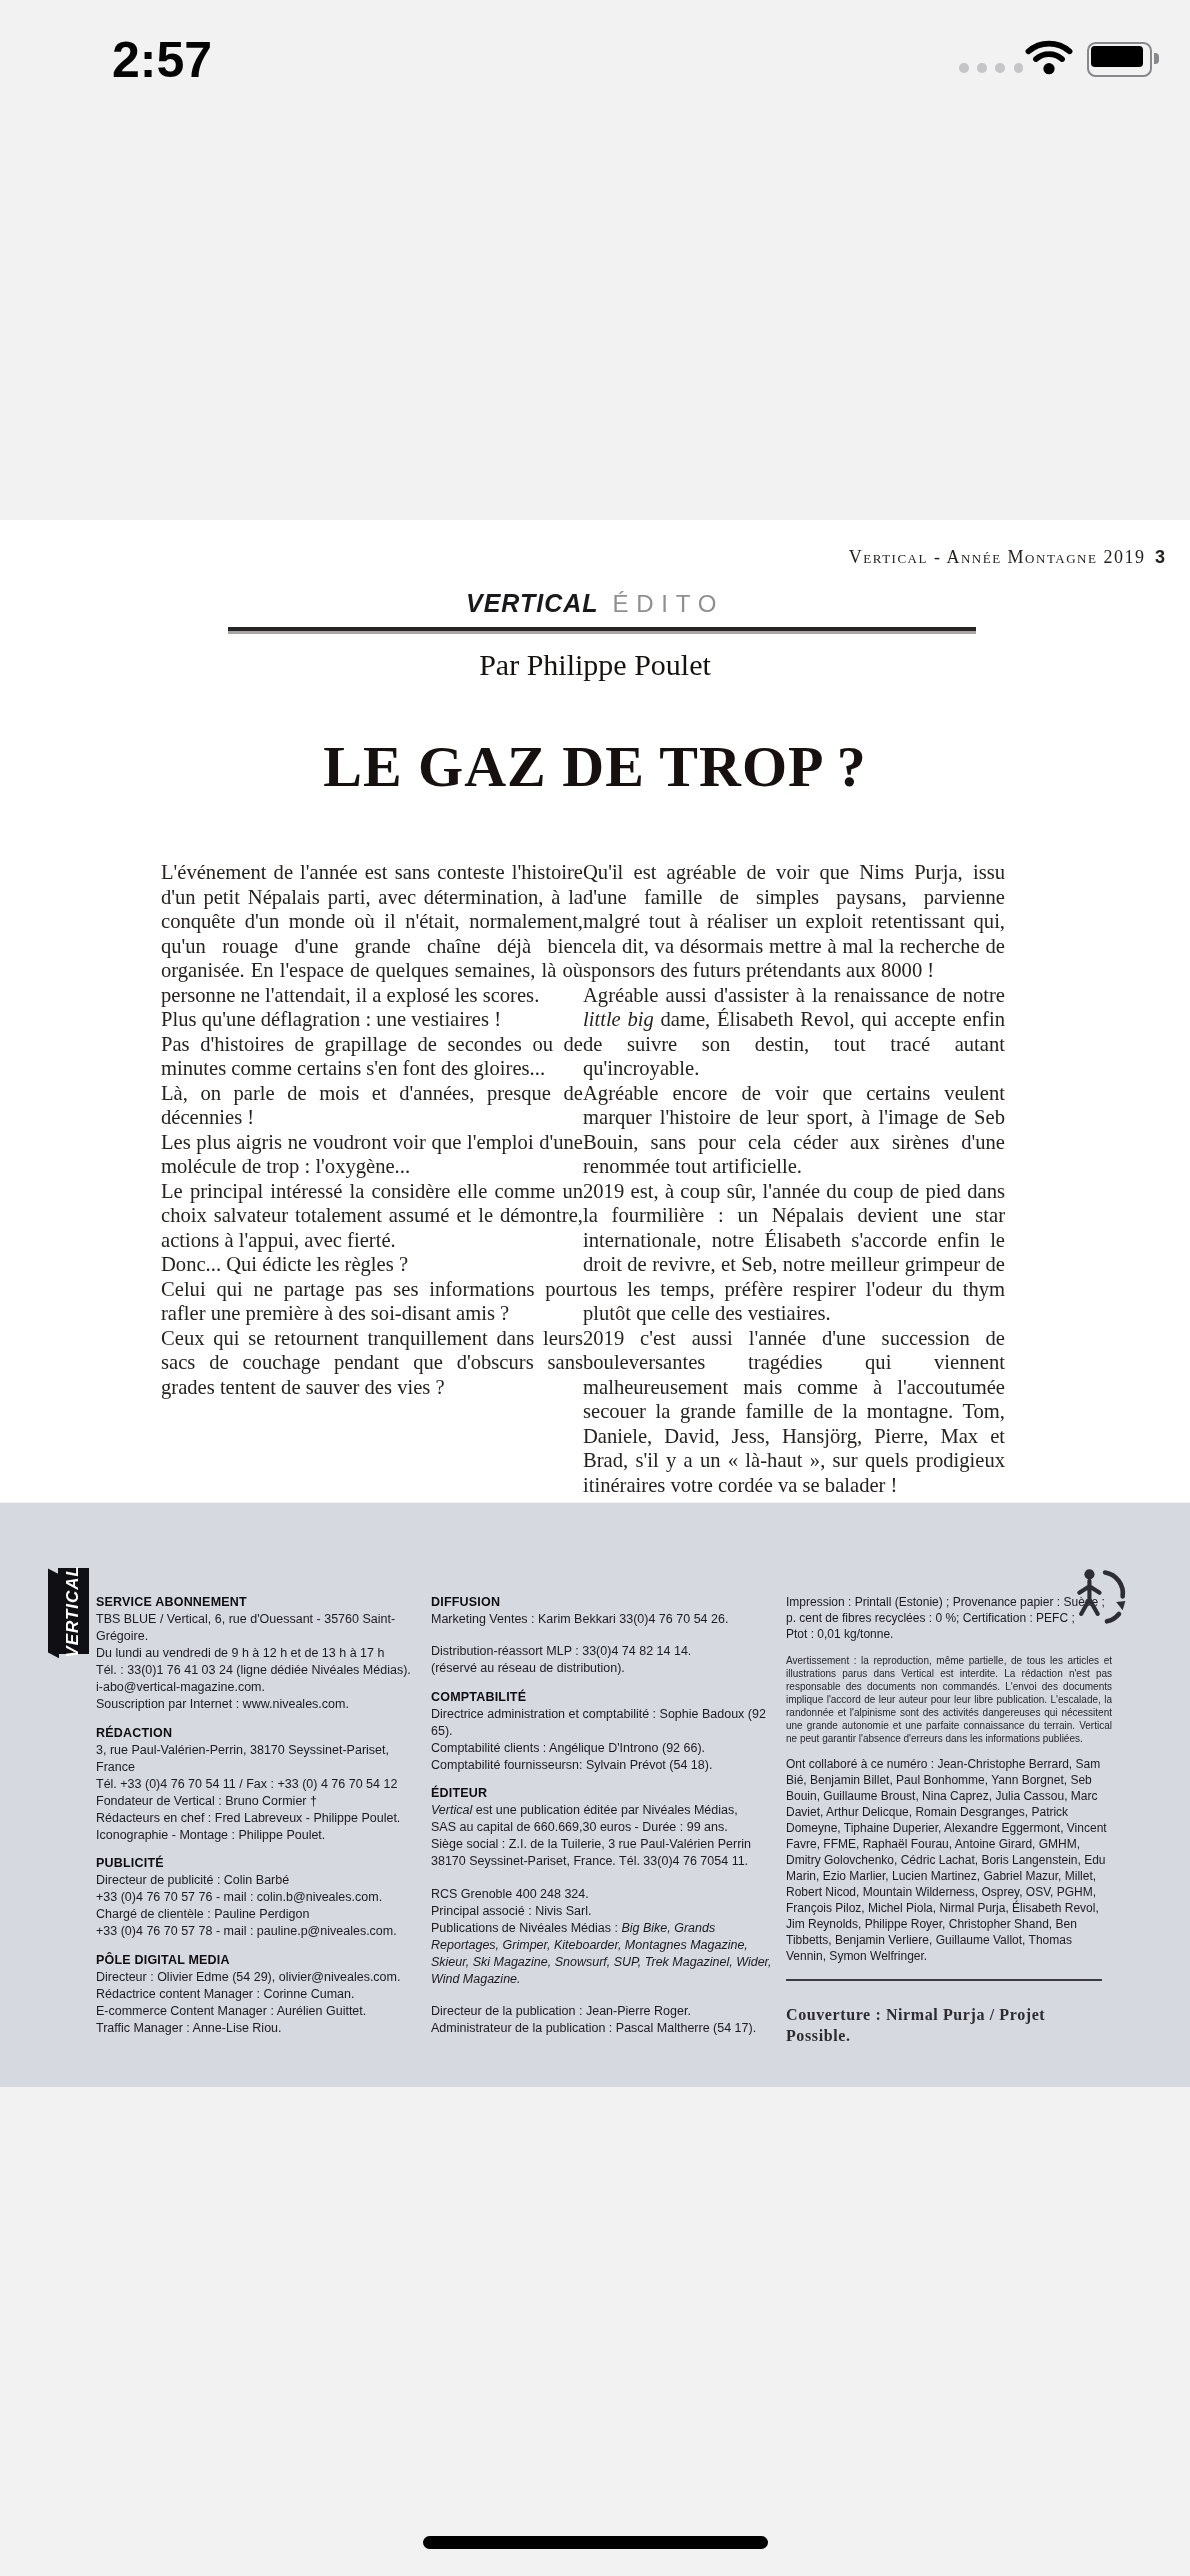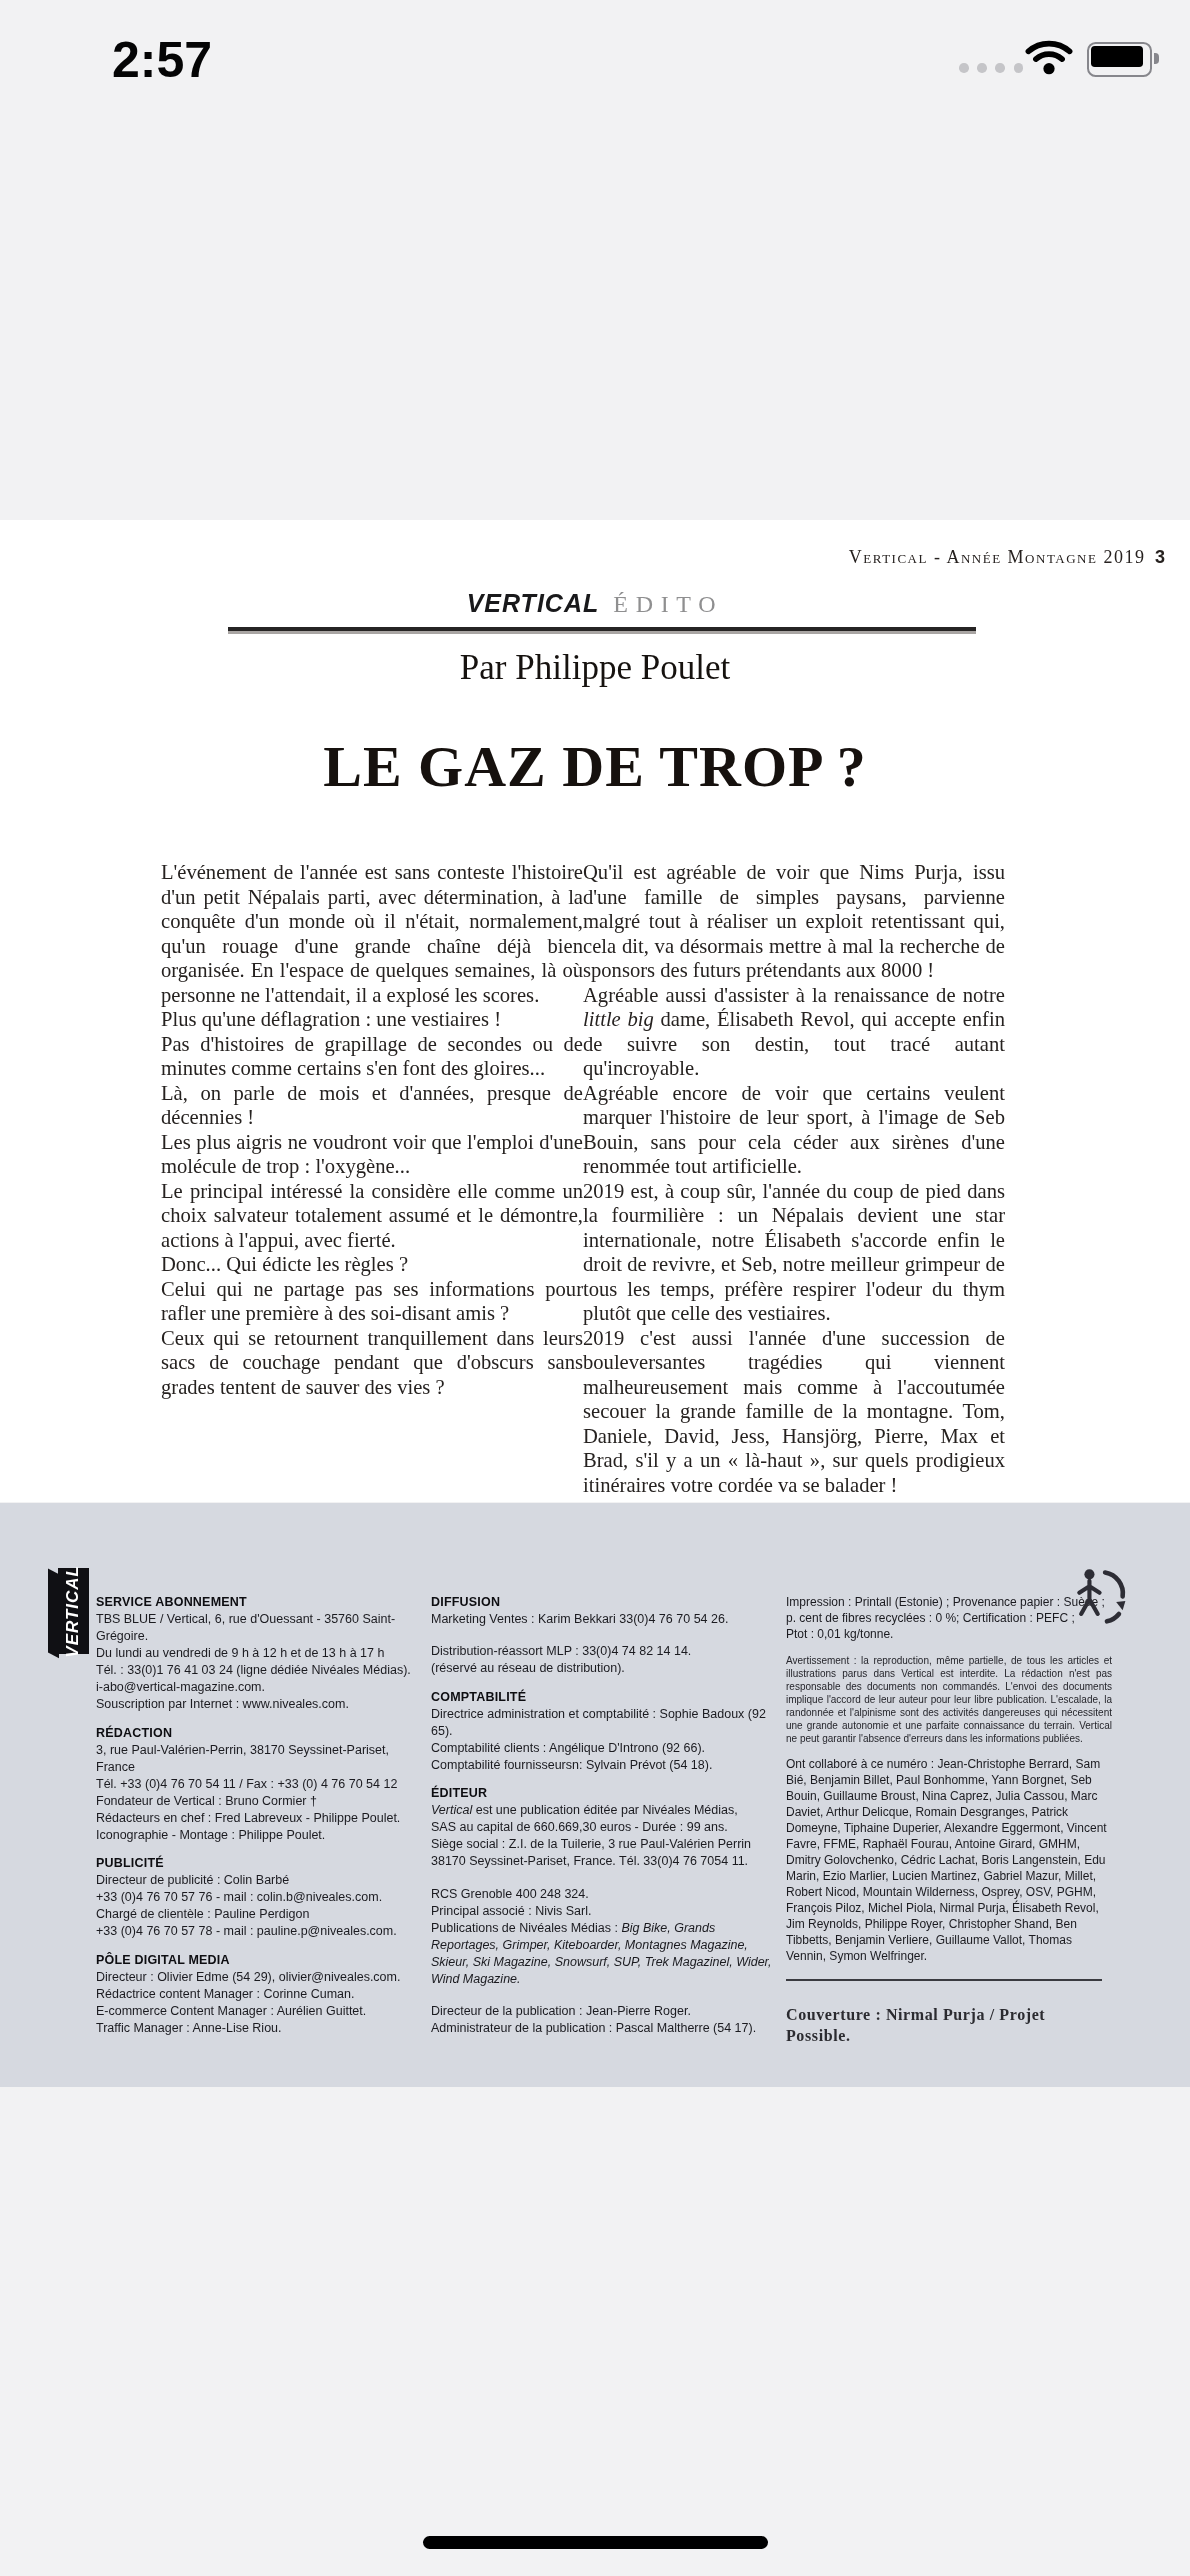--- a/index.html
+++ b/index.html
@@ -15,26 +15,26 @@
   .sb-wifi{position:absolute;left:1010px;top:38px;}
   .sb-batt{position:absolute;left:1073px;top:42px;width:61px;height:31px;border:2.9px solid #87878c;border-radius:8.6px;}
   .sb-batt .fill{position:absolute;left:1.9px;top:1.9px;width:52px;height:21px;background:#000;border-radius:3.8px;}
   .sb-batt .nub{position:absolute;right:-8.6px;top:8.6px;width:4.8px;height:11.5px;background:#87878c;border-radius:0 3.8px 3.8px 0;}
   
   .page{position:absolute;top:520px;left:0;width:1190px;height:982px;background:#ffffff;}
   .folio{position:absolute;top:27px;right:25px;font-family:"Liberation Serif",serif;font-size:18px;letter-spacing:1.5px;color:#26211f;font-variant:small-caps;}
   .folio b{font-family:"Liberation Sans",sans-serif;font-size:18px;letter-spacing:0;margin-left:9.6px;font-weight:800;}
   .kicker{position:absolute;top:69px;left:0;width:100%;text-align:center;}
   .kicker .brand{font-style:italic;font-weight:800;font-size:25px;letter-spacing:1px;color:#19191b;}
-  .kicker .section{font-weight:400;font-size:24px;letter-spacing:7.7px;color:#8f8f90;margin-left:9.6px;font-family:Liberation Serif, serif;}
+  .kicker .section{font-weight:400;font-size:24px;letter-spacing:7.7px;color:#8f8f90;margin-left:9.6px;}
   .rule{position:absolute;top:107px;left:228px;width:748px;}
   .rule .dark{height:3.8px;background:#262424;}
   .rule .lite{height:2.9px;background:#a9a5a3;}
   .byline{position:absolute;top:128px;left:0;width:100%;text-align:center;
-    font-family:"Liberation Serif",serif;font-size:35px;color:#16120f;}
+    font-family:"Liberation Serif",serif;font-size:30px;color:#16120f;}
   .headline{position:absolute;top:213px;left:0;width:100%;text-align:center;
     font-family:"Liberation Serif",serif;font-weight:700;font-size:58px;letter-spacing:1px;color:#16110e;}
   .body-cols{position:absolute;top:340px;left:161px;width:873px;display:flex;
     font-family:"Liberation Serif",serif;font-size:20.6px;line-height:24.5px;color:#262220;}
   .body-cols .col{width:422px;}
   .body-cols p{margin:0;text-align:justify;hyphens:auto;-webkit-hyphens:auto;}
   
   .masthead{position:absolute;top:1503px;left:0;width:1190px;height:584px;background:#d6d9e0;overflow:hidden;color:#1b1b20;}
   .v-logo{position:absolute;left:48px;top:65px;width:42px;height:92px;}
   .v-logo .bevel{position:absolute;left:0;top:5.8px;width:10.5px;height:84px;background:#101014;transform:skewY(28deg);transform-origin:top right;}

